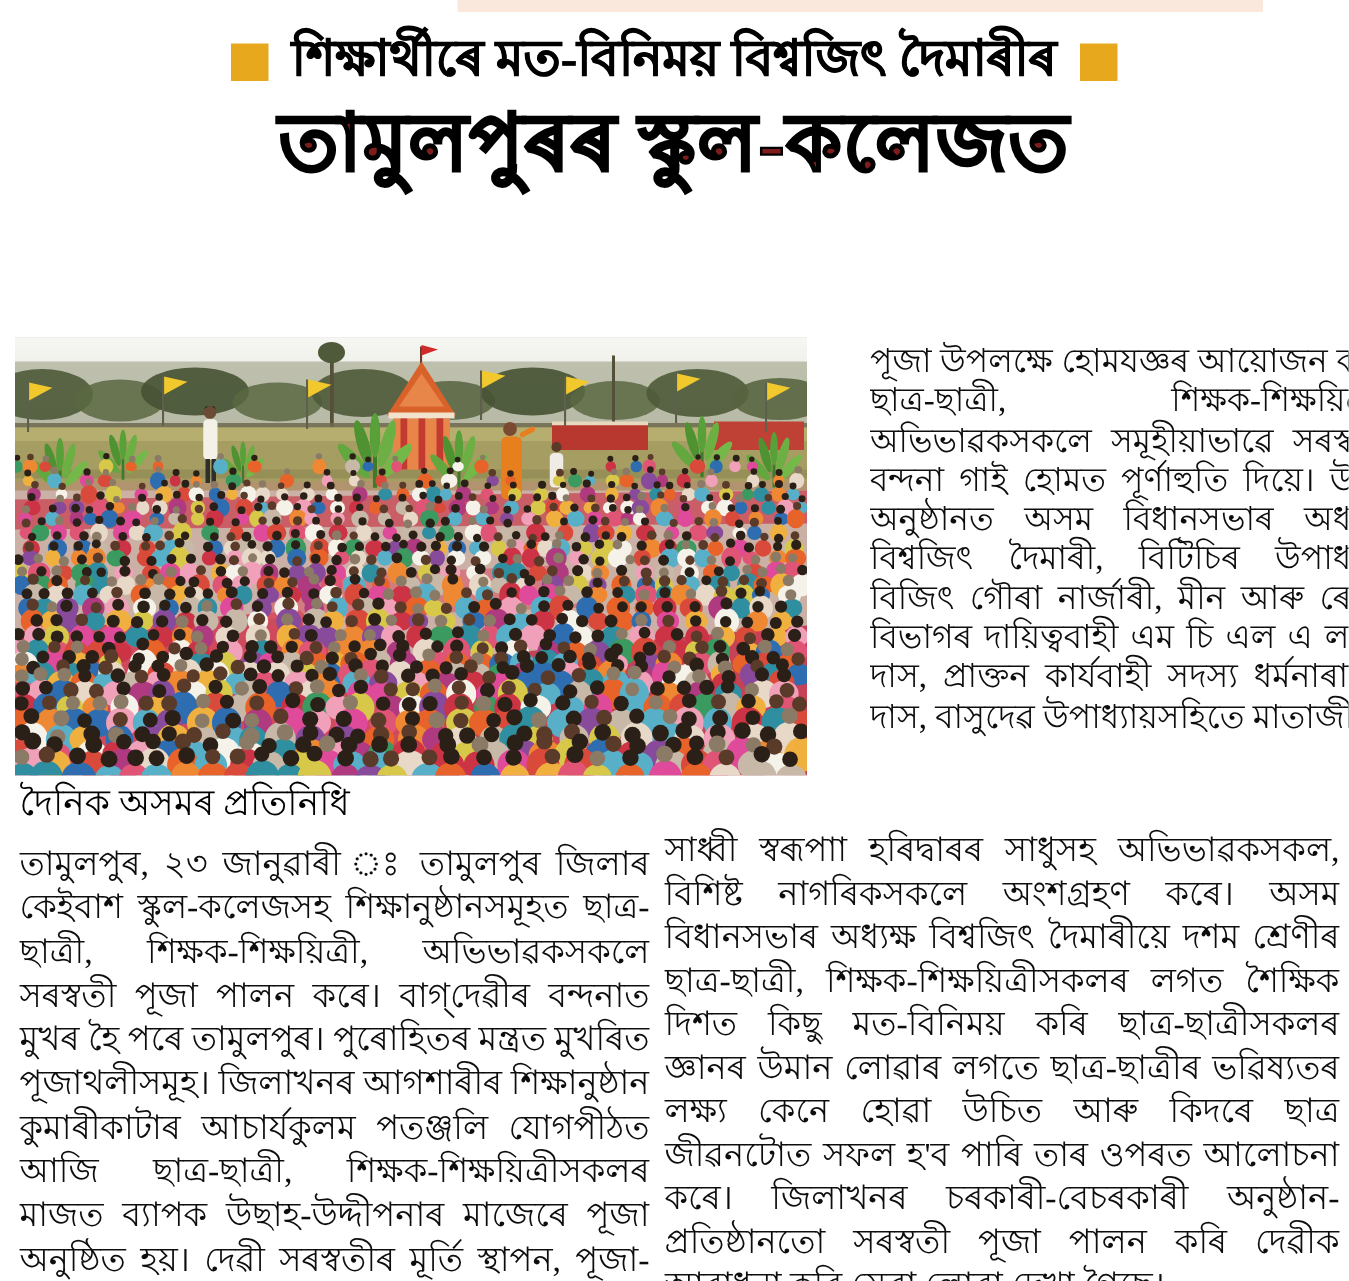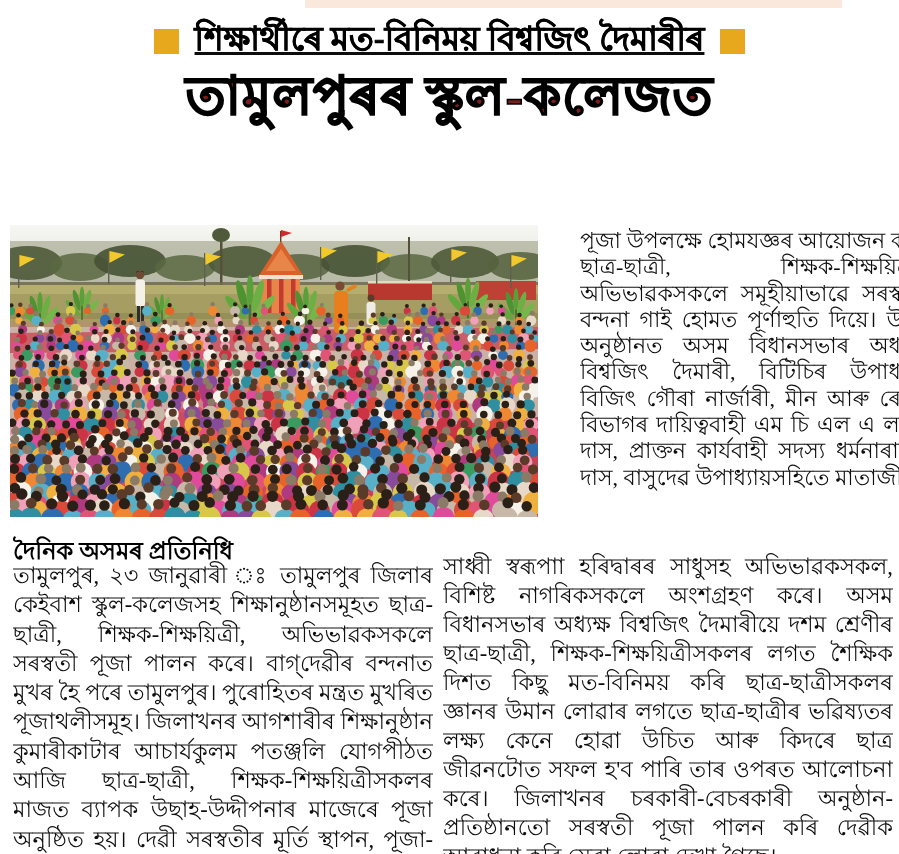--- a/index.html
+++ b/index.html
@@ -7,21 +7,21 @@
     width:899px;height:854px;overflow:hidden;position:relative;
     background:#ffffff;color:#0d0d0d;
     font-family:"Liberation Serif", serif;
   }
   .top-strip{
     position:absolute;left:305px;top:0;width:537px;height:8px;
     background:#fae8dc;
   }
   .kicker{
     position:absolute;top:20px;left:0;right:0;height:42px;
-    display:flex;justify-content:center;align-items:center;gap:16px;text-decoration:underline;
+    display:flex;justify-content:center;align-items:center;gap:16px;
   }
   .kicker-square{
     width:25px;height:25px;background:#e8a81e;flex:0 0 auto;
   }
   .kicker-text{
     font-size:33px;font-weight:bold;color:#000;
     -webkit-text-stroke:0.5px #000;white-space:nowrap;
   }
   .headline{
     position:absolute;top:62px;left:0;right:0;text-align:center;
@@ -34,22 +34,22 @@
   }
   .col{
     text-align:justify;overflow:hidden;position:absolute;
     color:#0d0d0d;
   }
   .col-right-top{
     left:548px;top:228px;width:345px;height:289px;
     font-size:22px;line-height:26.3px;margin-left:32px;
   }
   .byline{
-    position:absolute;left:13px;top:532px;width:420px;
-    font-size:24px;font-weight:bold;color:#000;
+    position:absolute;left:13px;top:516px;width:420px;
+    font-size:24px;font-weight:normal;color:#000;
   }
   .col-left{
     left:13px;top:561px;width:420px;height:293px;
     font-size:22.5px;line-height:29.3px;
   }
   .col-right-bottom{
     left:443px;top:552px;width:450px;height:322px;
     font-size:22.5px;line-height:29px;
   }
   .dateline{font-weight:normal;padding-right:9px;}

